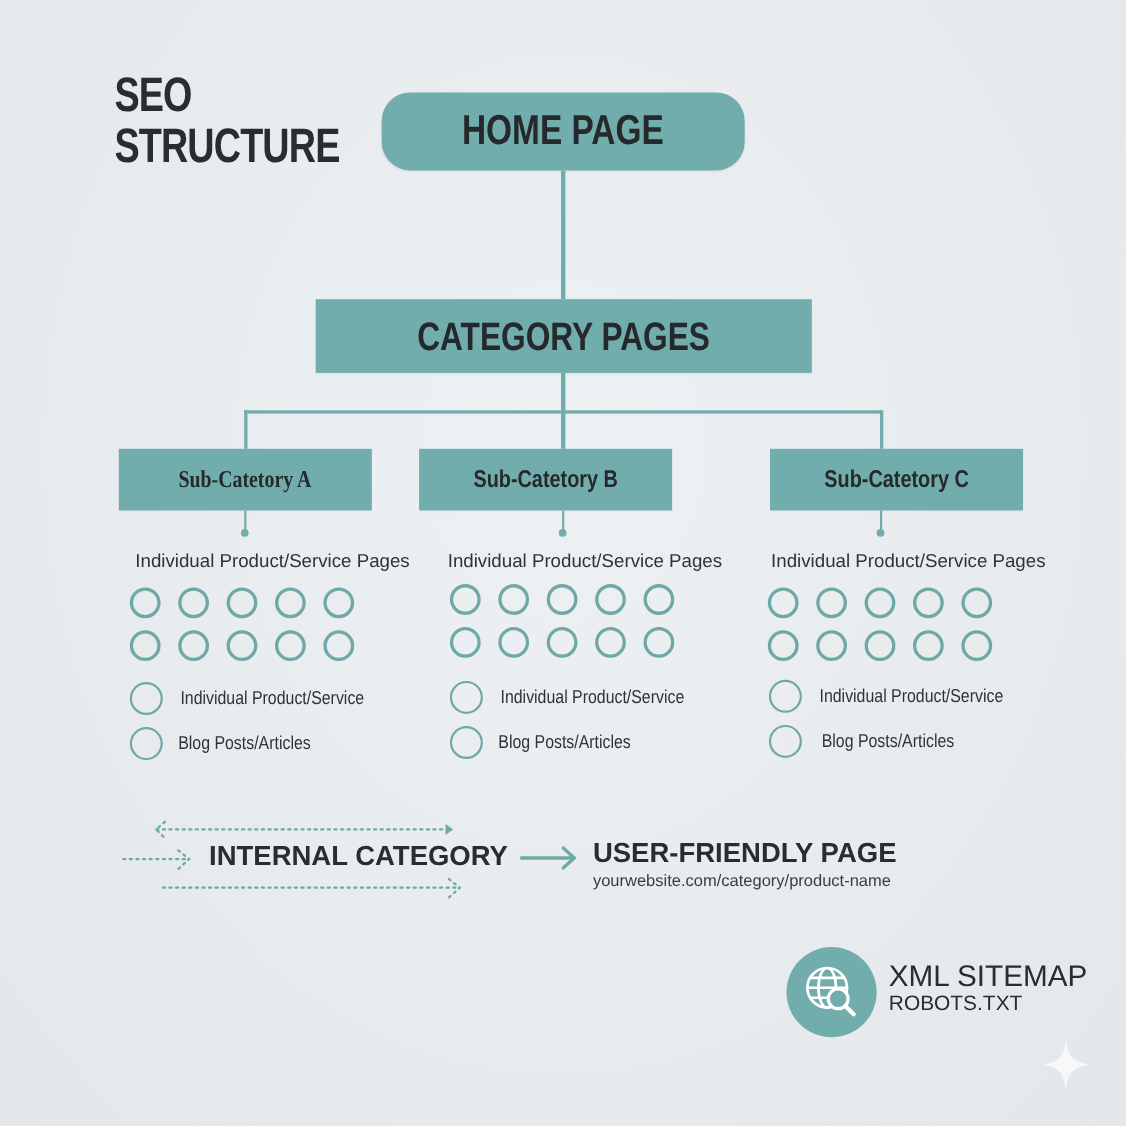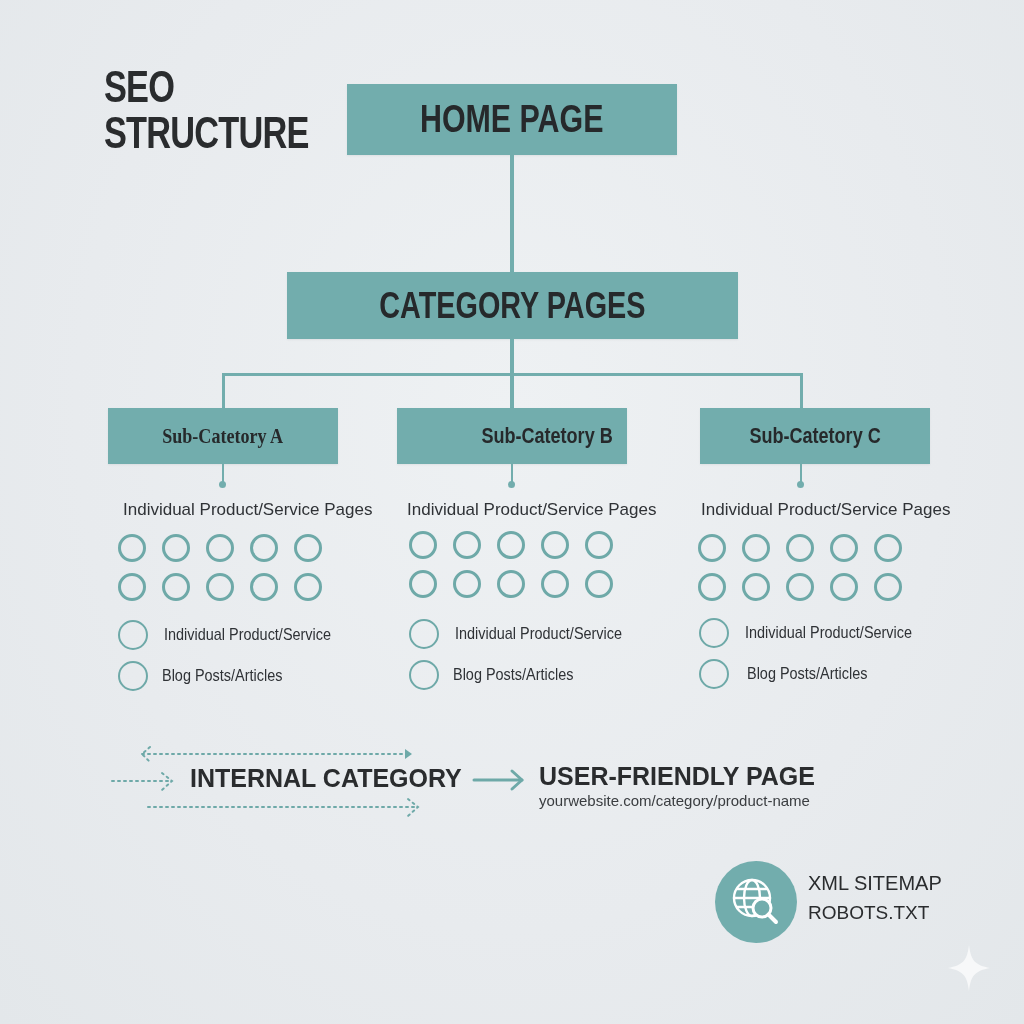--- a/index.html
+++ b/index.html
@@ -13,21 +13,21 @@
   .title {
     left:104px; top:64px; font-size:44px; font-weight:700; line-height:46px; letter-spacing:-1px;
     color:#2a2c2e;
   }
   .title span { display:block; transform:scaleX(0.78); transform-origin:left center; }
   .box {
     background:#72adad; display:flex; align-items:center; justify-content:center;
     box-shadow: 0 1px 2px rgba(0,0,0,0.06);
   }
   .box .lbl { font-weight:700; color:#26292b; transform:scaleX(0.8); white-space:nowrap; }
-  .home { left:347px; top:84px; width:330px; height:71px; }
+  .home { left:347px; top:84px; width:330px; height:71px;border-radius:26px; }
   .home .lbl { font-size:38px; }
   .cat { left:287px; top:272px; width:451px; height:67px; }
   .cat .lbl { font-size:36px; }
   .sub { top:408px; width:230px; height:56px; }
   .sub .lbl { font-size:22px; font-weight:700; transform:scaleX(0.82); }
   .line { background:#72adad; }
   .dot { width:7px; height:7px; border-radius:50%; background:#72adad; }
   .col-title { font-size:17px; color:#2f3236; transform:scaleX(0.85); transform-origin:left center; white-space:nowrap; }
   .circles { display:grid; grid-template-columns: repeat(5, 28px); column-gap:16px; row-gap:11px; }
   .c { width:22px; height:22px; border:3px solid #6ea9a8; border-radius:50%; }
@@ -58,21 +58,21 @@
 </div>
 
 <div class="abs line" style="left:510px; top:339px; width:4px; height:69px;"></div>
 <div class="abs line" style="left:222px; top:373px; width:580px; height:3px;"></div>
 <div class="abs line" style="left:222px; top:373px; width:3px; height:35px;"></div>
 <div class="abs line" style="left:800px; top:373px; width:3px; height:35px;"></div>
 
 <div class="abs box sub" style="left:108px;font-family:Liberation Serif, serif;">
   <span class="lbl">Sub-Catetory A</span>
 </div>
-<div class="abs box sub" style="left:397px;justify-content:flex-end;">
+<div class="abs box sub" style="left:381px;">
   <span class="lbl">Sub-Catetory B</span>
 </div>
 <div class="abs box sub" style="left:700px;">
   <span class="lbl">Sub-Catetory C</span>
 </div>
 
 <div class="abs line" style="left:222px; top:464px; width:2px; height:20px;"></div>
 <div class="abs dot" style="left:219px; top:481px;"></div>
 <div class="abs line" style="left:511px; top:464px; width:2px; height:20px;"></div>
 <div class="abs dot" style="left:508px; top:481px;"></div>
@@ -186,21 +186,21 @@
       <ellipse cx="26" cy="26" rx="8" ry="18"></ellipse>
       <line x1="8" y1="26" x2="44" y2="26"></line>
       <line x1="11" y1="17" x2="41" y2="17"></line>
       <line x1="11" y1="35" x2="41" y2="35"></line>
     </g>
     <circle cx="36" cy="36" r="9" fill="#72adad" stroke="#ffffff" stroke-width="3"></circle>
     <line x1="42.5" y1="42.5" x2="50" y2="50" stroke="#ffffff" stroke-width="4" stroke-linecap="round"></line>
   </svg>
 </div>
 <div class="abs" style="left:808px; top:872px;">
-  <span class="big" style="font-size:20px; font-weight:400; transform:scaleX(0.8);">XML SITEMAP</span>
+  <span class="big" style="font-size:27px; font-weight:400; transform:scaleX(0.8);">XML SITEMAP</span>
 </div>
 <div class="abs" style="left:808px; top:902px;">
   <span class="big" style="font-size:19px; font-weight:400; transform:scaleX(0.8);">ROBOTS.TXT</span>
 </div>
 
 <svg class="abs sparkle" width="46" height="50" viewBox="0 0 46 50">
   <path d="M23 2 C25 18 29 22 44 25 C29 28 25 32 23 48 C21 32 17 28 2 25 C17 22 21 18 23 2 Z" fill="#f7f8f9"></path>
 </svg>
 
 </body></html>

